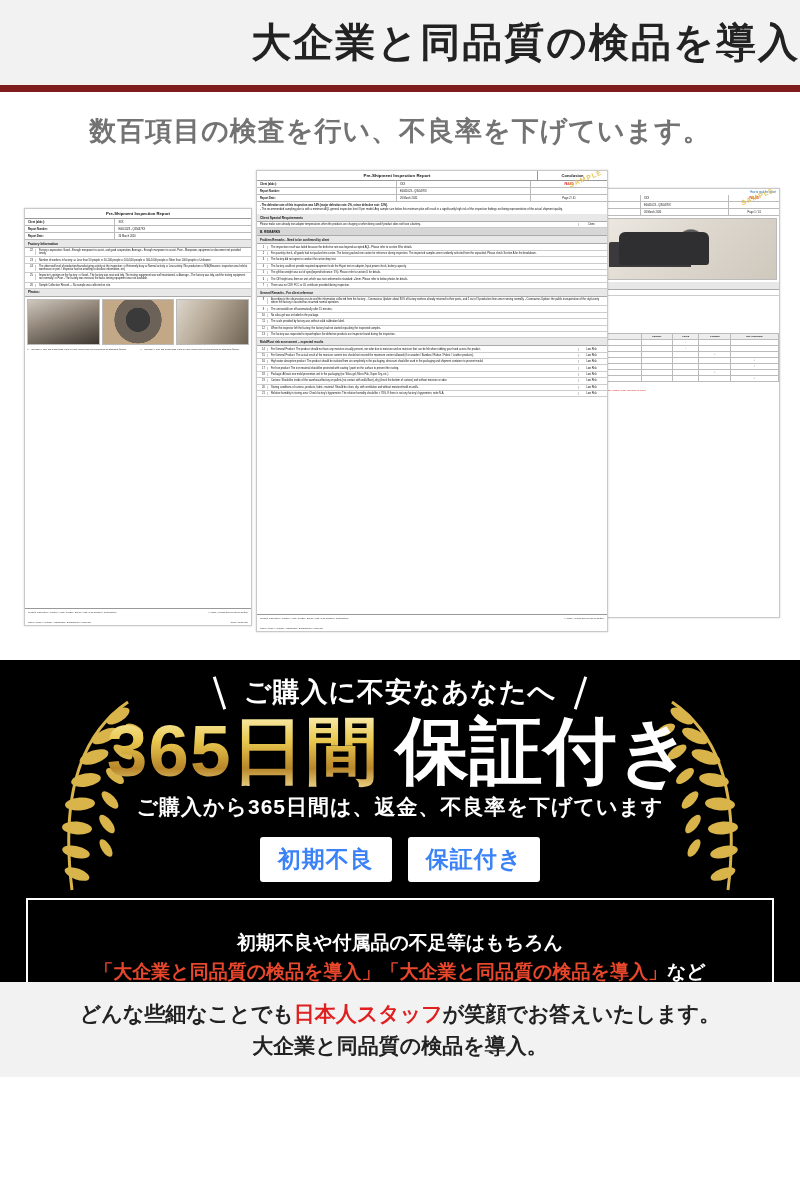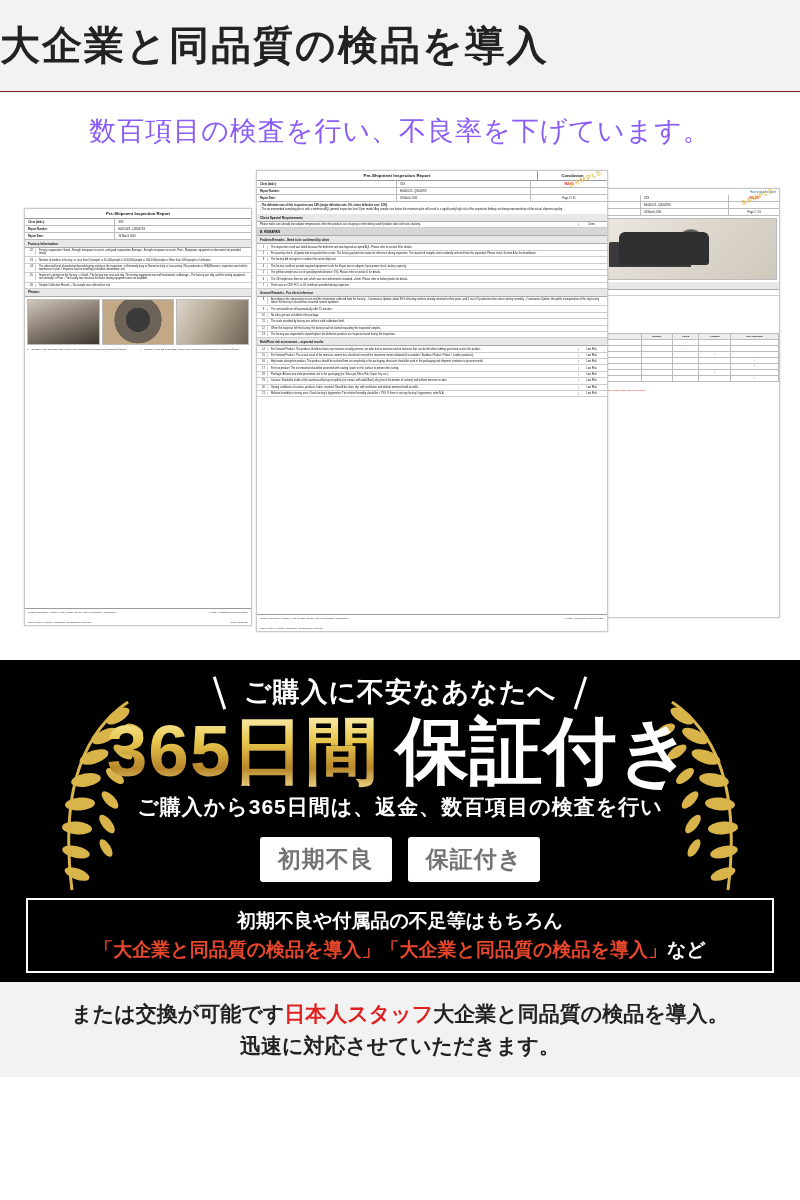--- a/index.html
+++ b/index.html
@@ -8,32 +8,32 @@
     font-family: "Liberation Sans", sans-serif;
     background: #ffffff;
     overflow: hidden;
   }
   .page { position: relative; width: 800px; height: 1200px; background:#fff; }
 
   
   .headline-band {
     height: 92px;
     background: #f2f2f2;
-    display: flex; align-items: center; justify-content: flex-start;
-    border-bottom: 1px solid #7f1d1d;
+    display: flex; align-items: center; justify-content: flex-end;
+    border-bottom: 7px solid #7f1d1d;
   }
   .headline-band h1 {
     font-size: 40px; font-weight: 700; color: #222; letter-spacing: 2px;
   }
   .subhead {
     height: 78px;
     display: flex; align-items: center; justify-content: center;
     background: #fff;
   }
-  .subhead h2 { font-size: 27px; font-weight: 400; color:#8b5cf6; letter-spacing:1px; }
+  .subhead h2 { font-size: 27px; font-weight: 700; color:#737373; letter-spacing:1px; }
 
   
   .reports {
     position: relative;
     height: 490px;
     background: #fff;
     padding: 6px 10px 0 10px;
   }
   .sheet {
     position: absolute;
@@ -120,25 +120,25 @@
   }
   .laurel {
     position:absolute; top:34px; width:120px; height:210px; z-index:1;
   }
   .laurel.left { left:26px; }
   .laurel.right { right:26px; }
   .tags {
     display:flex; justify-content:center; gap:16px; margin-top:16px; position:relative; z-index:2;
   }
   .tag {
-    background:#fff; color:#737373; font-size:23px; font-weight:700;
+    background:#fff; color:#3b82f6; font-size:23px; font-weight:700;
     padding:7px 18px; border-radius:3px; letter-spacing:1px;
   }
   .notice {
-    margin:16px 26px 0 26px; border:2px solid #fff; padding:7px 10px;
+    margin:16px 26px 0 26px; border:2px solid #fff; padding:29px 10px;
     text-align:center; position:relative; z-index:2;
   }
   .notice p { font-size:19px; font-weight:700; line-height:1.5; color:#fff; }
   .notice .hl { color:#e8472c; }
 
   
   .footer {
     background:#f2f2f2; height:95px;
     display:flex; flex-direction:column; align-items:center; justify-content:center;
     text-align:center;
@@ -502,35 +502,35 @@
     </svg>
 
     <div class="w-top">
       <span class="w-ribbon">ご購入に不安なあなたへ</span>
     </div>
 
     <div class="w-main">
       <span class="gold">365日間</span><span style="color:#fff;margin-left:16px;">保証付き</span>
     </div>
 
-    <div class="w-sub">ご購入から365日間は、返金、数百項目の検査を行い</div>
+    <div class="w-sub">ご購入から365日間は、返金、不良率を下げています</div>
 
     <div class="tags">
       <span class="tag">初期不良</span>
       <span class="tag">保証付き</span>
     </div>
 
     <div class="notice">
       <p>初期不良や付属品の不足等はもちろん</p>
       <p>
         <span class="hl">「大企業と同品質の検品を導入」</span><span class="hl">「大企業と同品質の検品を導入」</span><span>など</span>
       </p>
     </div>
   </div>
 
   <div class="footer">
     <p>
-      <span>または交換が可能です</span><span class="red">日本人スタッフ</span><span>大企業と同品質の検品を導入。</span>
+      <span>どんな些細なことでも</span><span class="red">日本人スタッフ</span><span>が笑顔でお答えいたします。</span>
     </p>
-    <p>迅速に対応させていただきます。</p>
+    <p>大企業と同品質の検品を導入。</p>
   </div>
 
 </div>
 
 </body></html>

